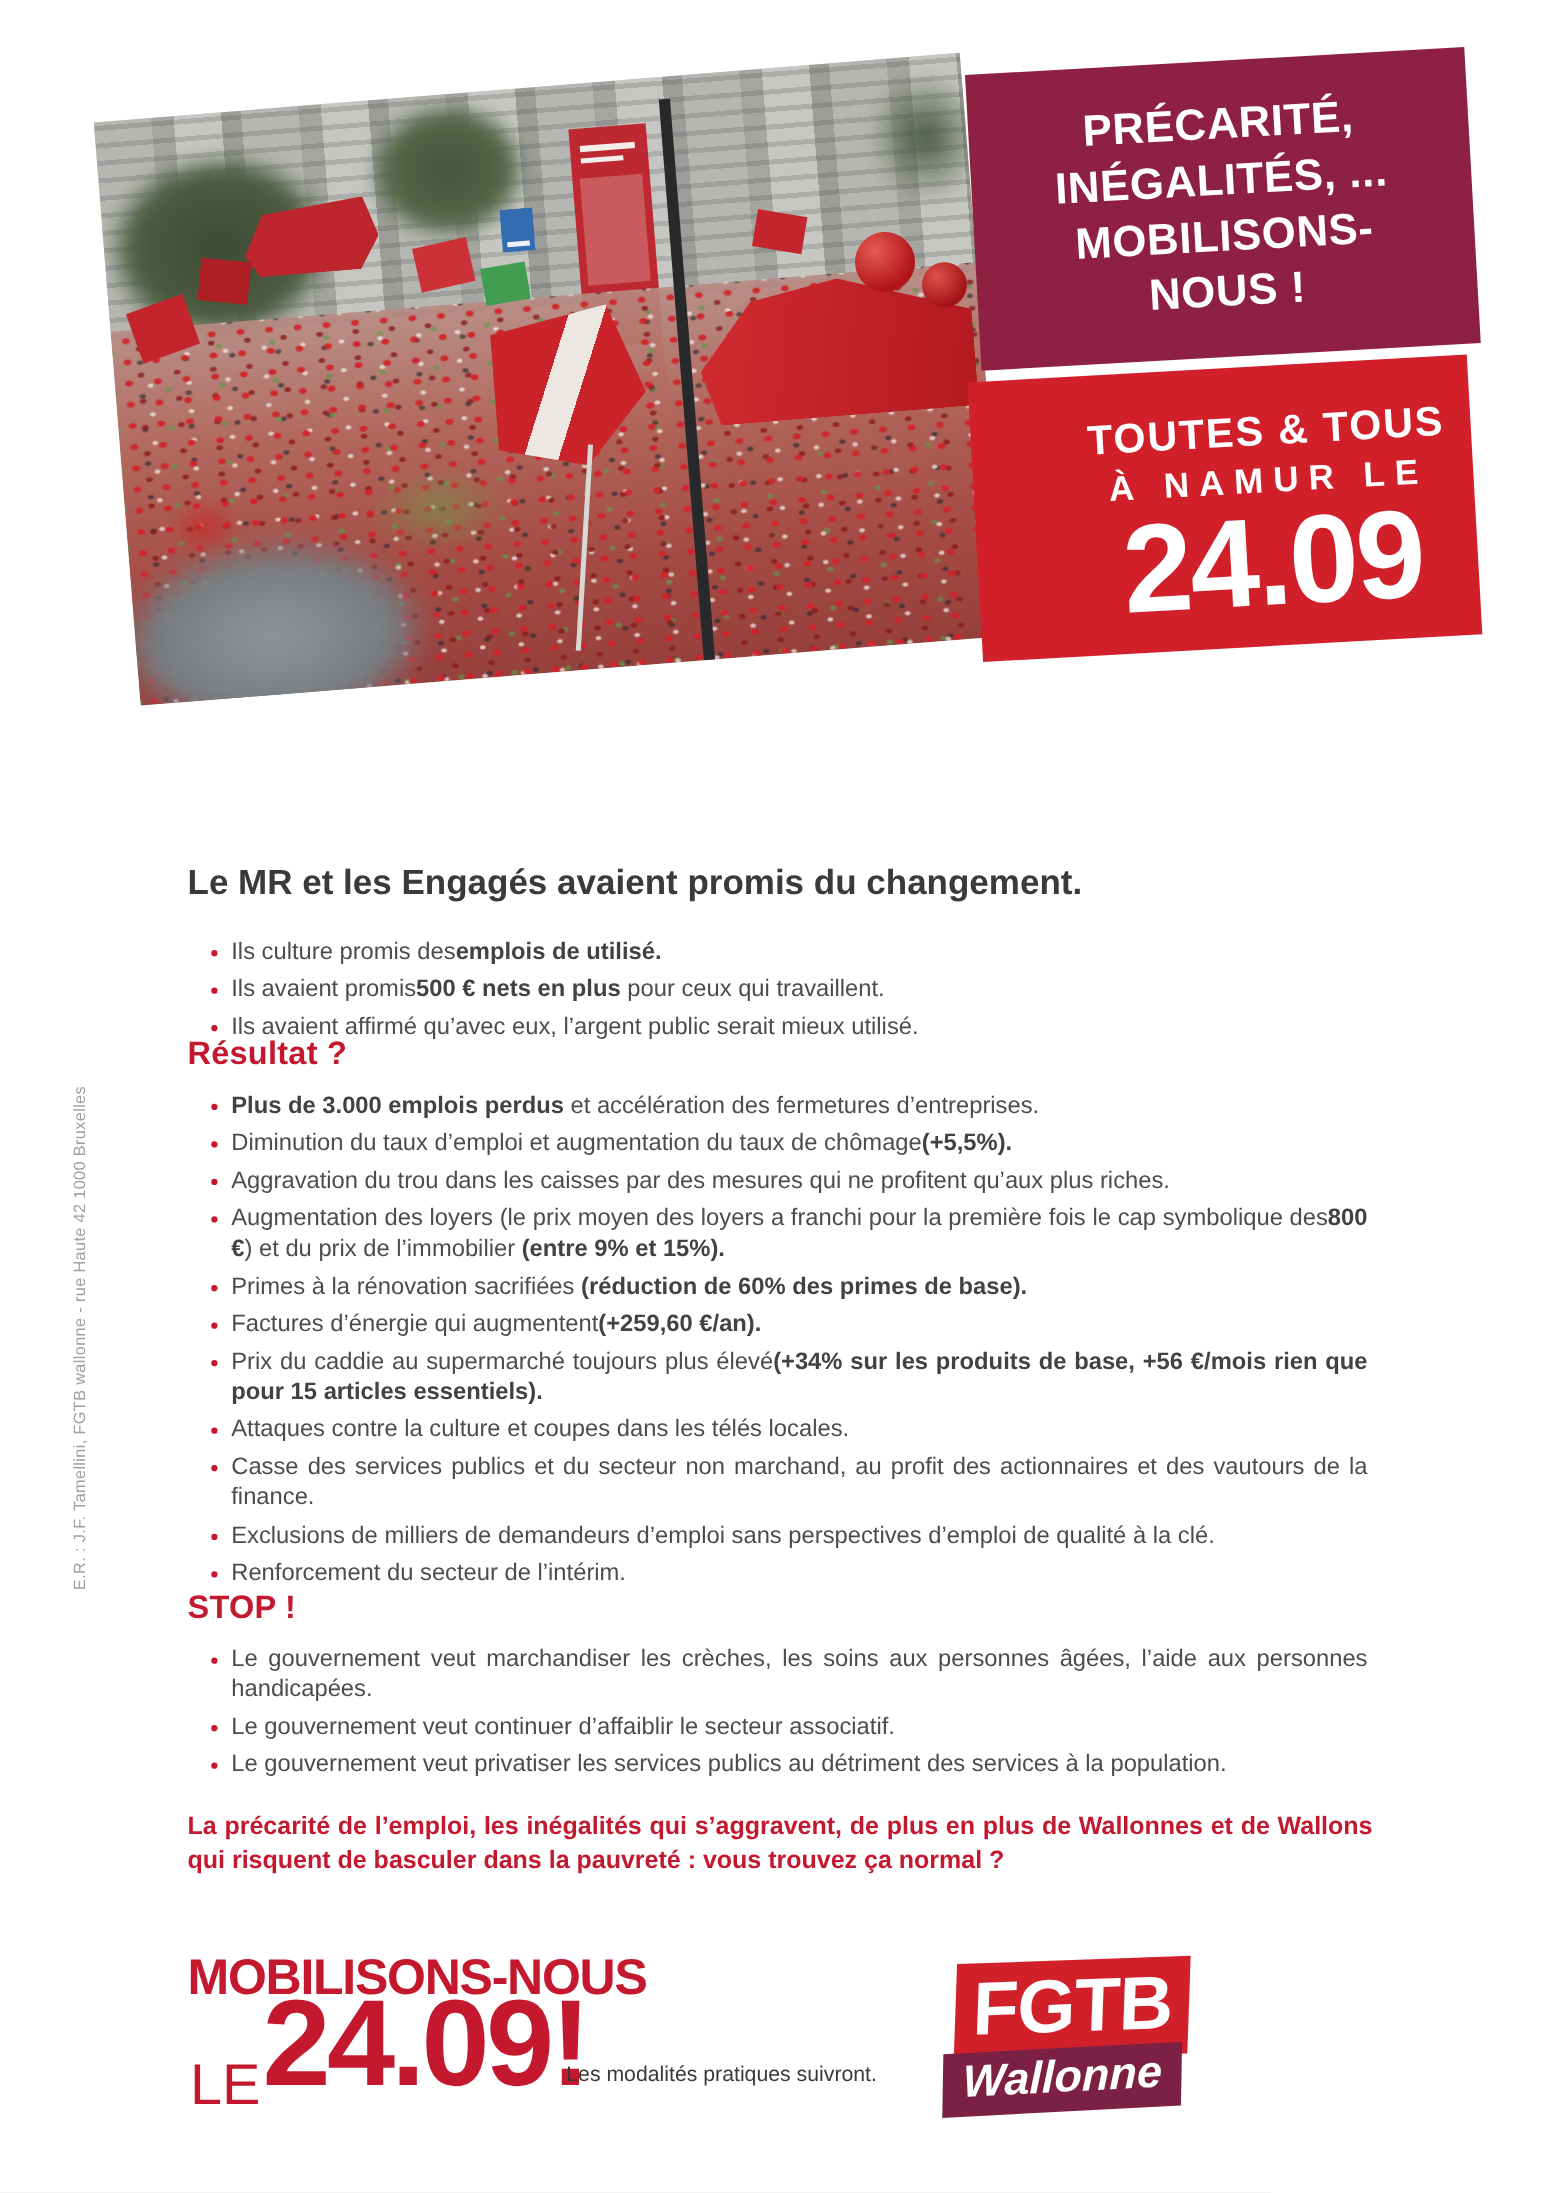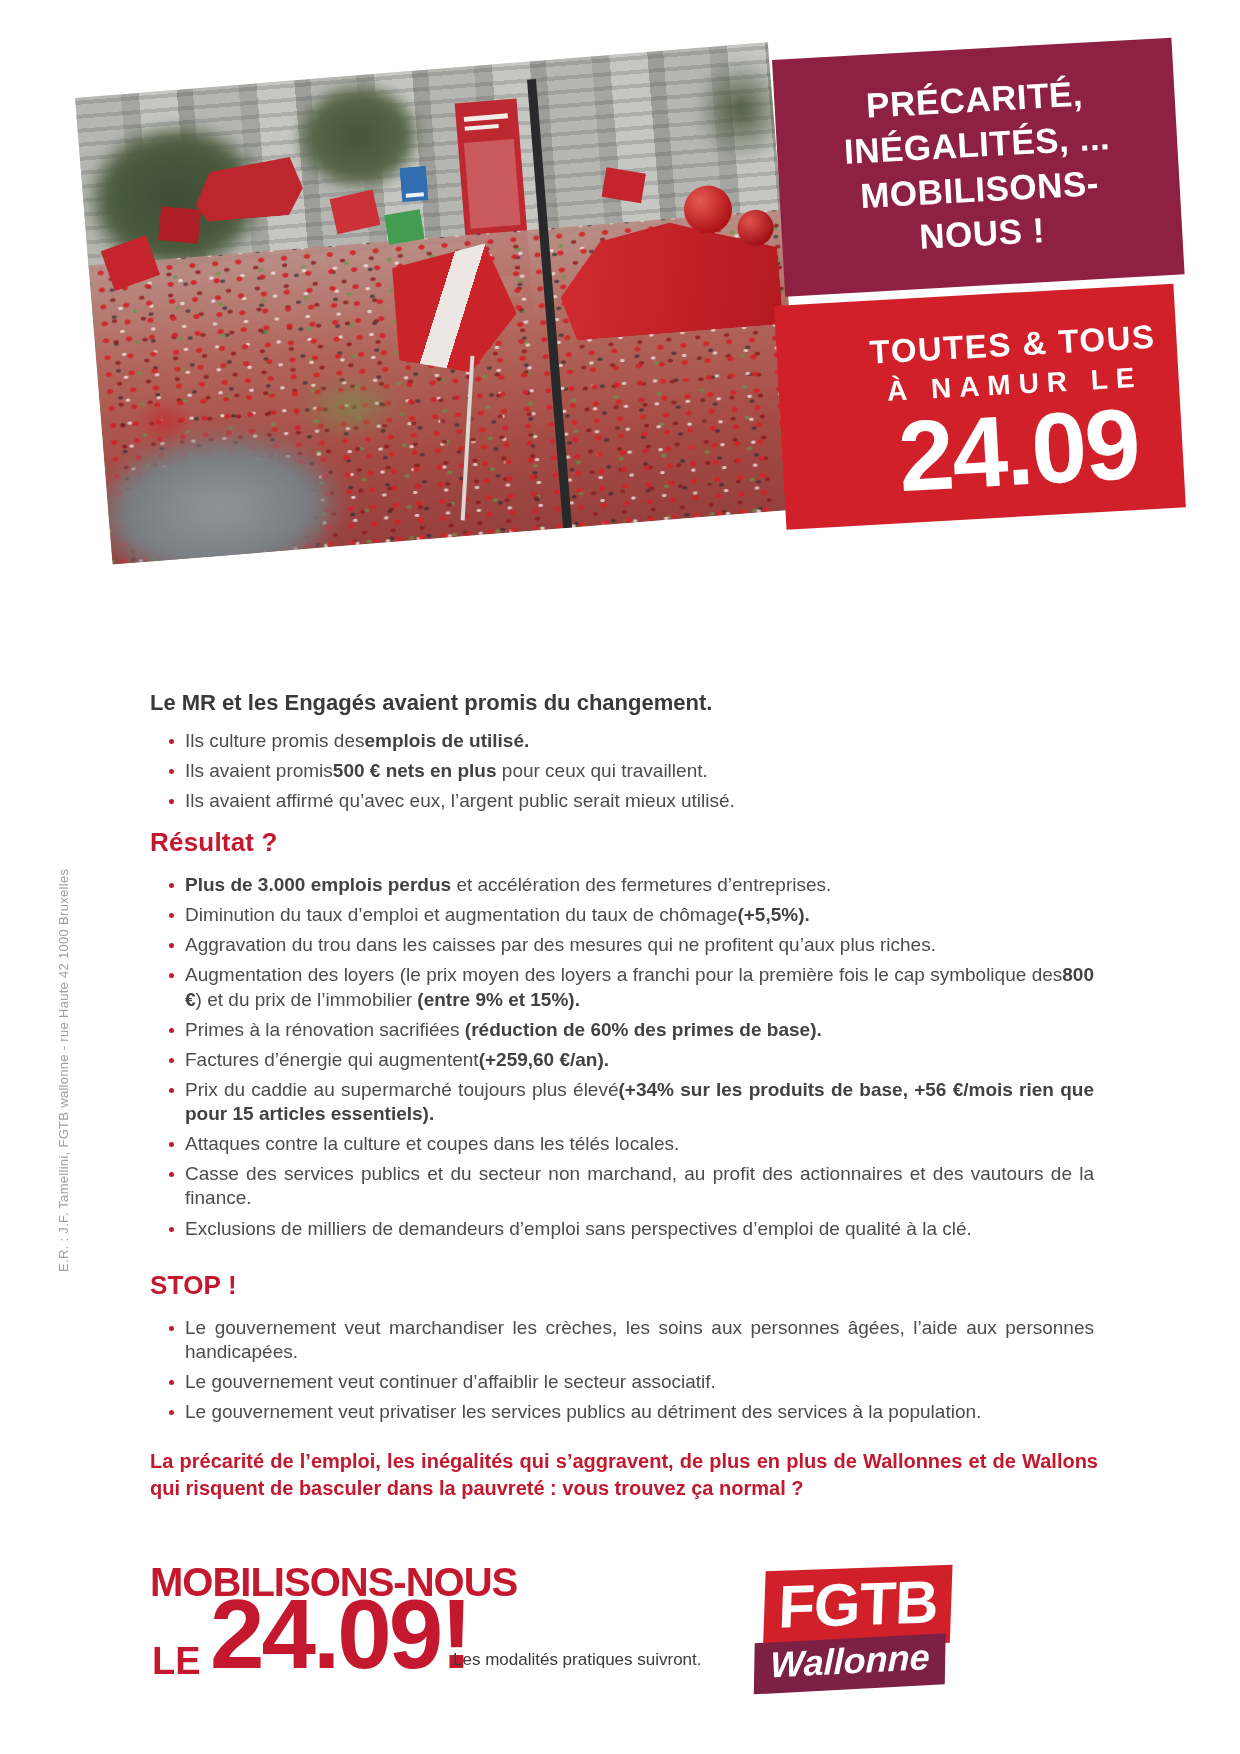--- a/index.html
+++ b/index.html
@@ -95,36 +95,36 @@
     background:var(--red); transform:rotate(-3.2deg); transform-origin:0 0;
     color:#fff; padding:34px 14px 0 86px; text-align:center;}
   .callout-line1{font-size:33px; font-weight:800; letter-spacing:1.5px; line-height:1.1;}
   .callout-line2{font-size:28px; font-weight:800; letter-spacing:8px; line-height:1.2; margin-top:5px;}
   .callout-date{font-size:100px; font-weight:800; letter-spacing:-2px; line-height:.92; margin-top:2px;}
 
   
   .sec{position:absolute; left:150px; width:944px;}
   .sec-1{top:690px;} .sec-2{top:827px;} .sec-3{top:1270px;}
   h2{font-family:"Liberation Sans", sans-serif;}
-  .h-dark{font-size:22px; font-weight:700; color:var(--heading-dark); margin-bottom:13px;}
+  .h-dark{font-size:28px; font-weight:700; color:var(--heading-dark); margin-bottom:28px;}
   .h-red{font-size:26px; font-weight:800; color:var(--red-text); margin-bottom:15px; letter-spacing:.2px;}
   ul.bullets{list-style:none;}
   ul.bullets li{display:flex; margin-bottom:6px;}
   ul.bullets .dot{flex:none; width:5px; height:5px; border-radius:50%;
     background:var(--red-text); margin:10px 11px 0 19px;}
   ul.bullets p{font-size:19px; line-height:1.27; color:var(--body); text-align:justify; flex:1;}
   ul.bullets p .b{font-weight:700; color:#424242;}
 
   
   .closing{position:absolute; left:150px; top:1448px; width:948px;
     font-size:20px; font-weight:700; color:var(--red-text); line-height:1.35; text-align:justify;}
   .cta-line1{position:absolute; left:150px; top:1560px;
     font-size:40px; font-weight:800; letter-spacing:-1px; color:var(--red-text);}
   .cta-le{position:absolute; left:152px; top:1640px;
-    font-size:38px; font-weight:700; color:var(--red-text);}
+    font-size:46px; font-weight:400; color:var(--red-text);}
   .cta-date{position:absolute; left:210px; top:1588px;
     font-size:98px; font-weight:800; letter-spacing:-3px; line-height:.95; color:var(--red-text);}
   .cta-note{position:absolute; left:453px; top:1650px; font-size:17px; color:#3a3a3a;}
 
   
   .logo{position:absolute; left:765px; top:1568px; transform:rotate(-2deg);}
   .logo-top{display:inline-block; background:var(--red); color:#fff; font-weight:800;
     font-size:60px; line-height:1.1; letter-spacing:-1px; padding:4px 14px 8px;
     transform:skewX(-4deg);}
   .logo-bottom{display:inline-block; background:var(--logo-maroon); color:#fff;
@@ -240,20 +240,24 @@
           <p><span>Attaques contre la culture et coupes dans les télés locales.</span></p>
         </li>
         <li>
           <span class="dot"></span>
           <p><span>Casse des services publics et du secteur non marchand, au profit des actionnaires et des vautours de la finance.</span></p>
         </li>
         <li>
           <span class="dot"></span>
           <p><span>Exclusions de milliers de demandeurs d’emploi sans perspectives d’emploi de qualité à la clé.</span></p>
         </li>
+        <li>
+          <span class="dot"></span>
+          <p><span>Renforcement du secteur de l’intérim.</span></p>
+        </li>
       </ul>
   </section>
 
   <section class="sec sec-3">
     <h2 class="h-red">STOP !</h2>
     <ul class="bullets">
         <li>
           <span class="dot"></span>
           <p><span>Le gouvernement veut marchandiser les crèches, les soins aux personnes âgées, l’aide aux personnes handicapées.</span></p>
         </li>

